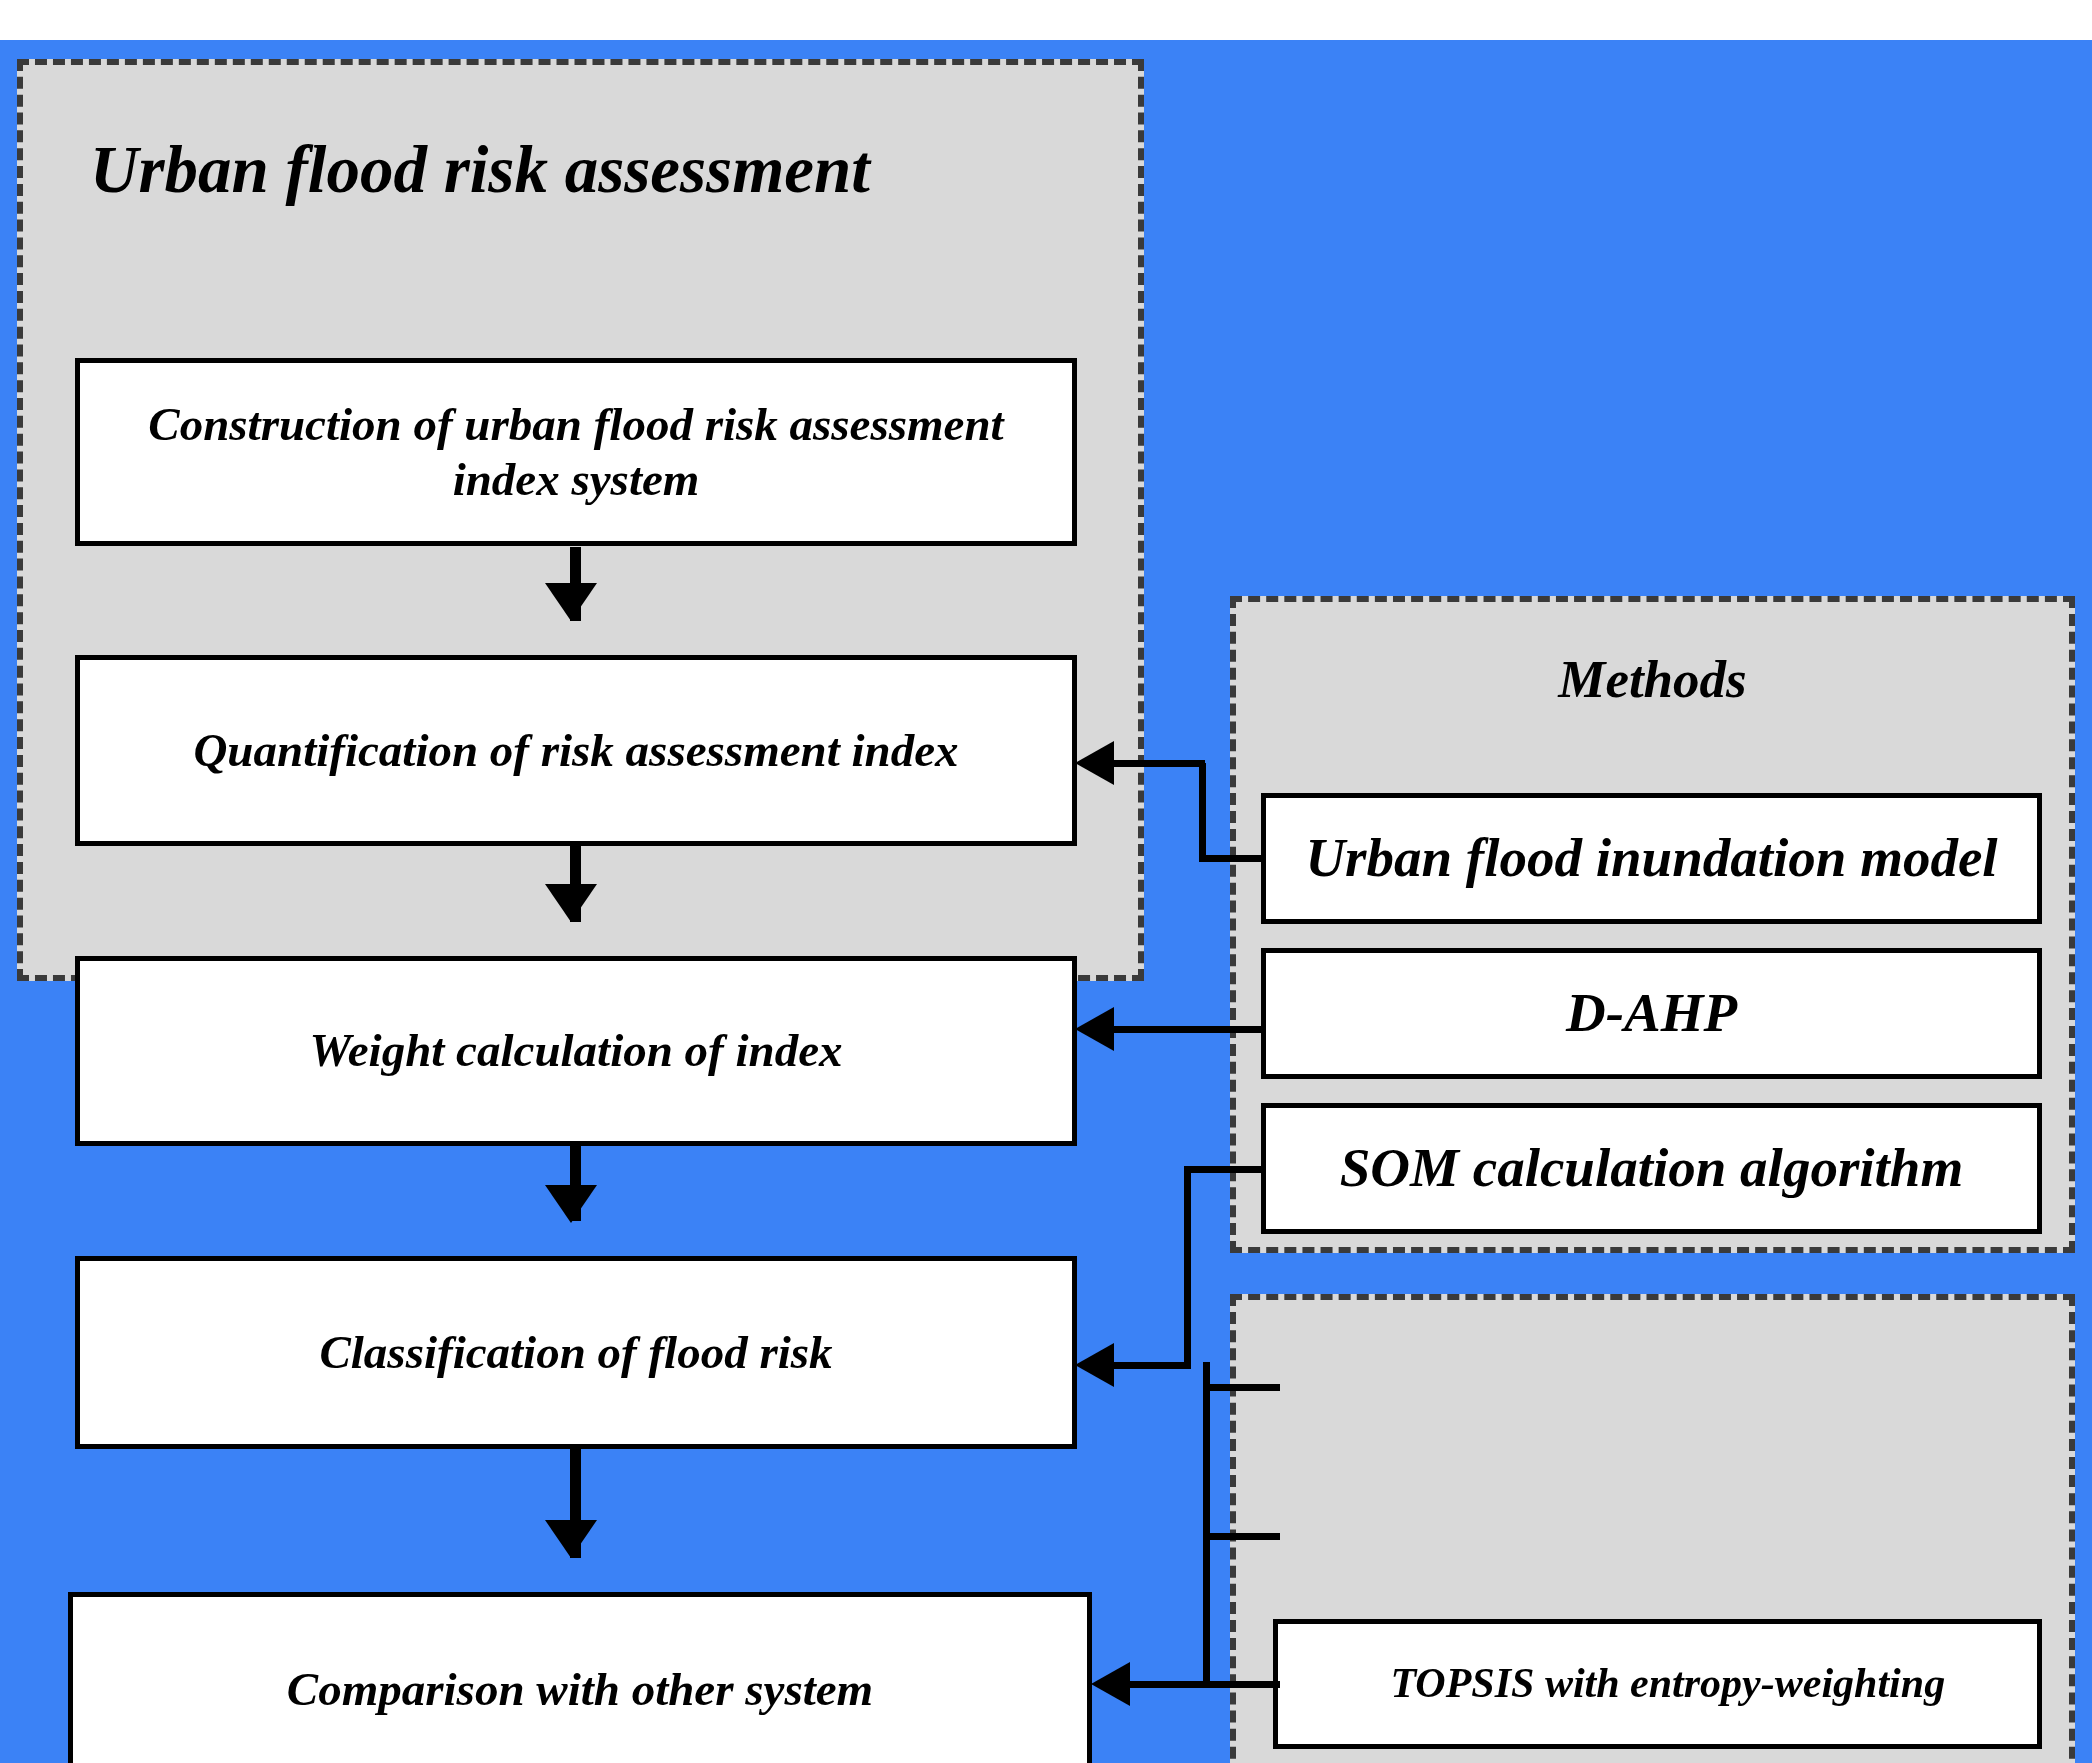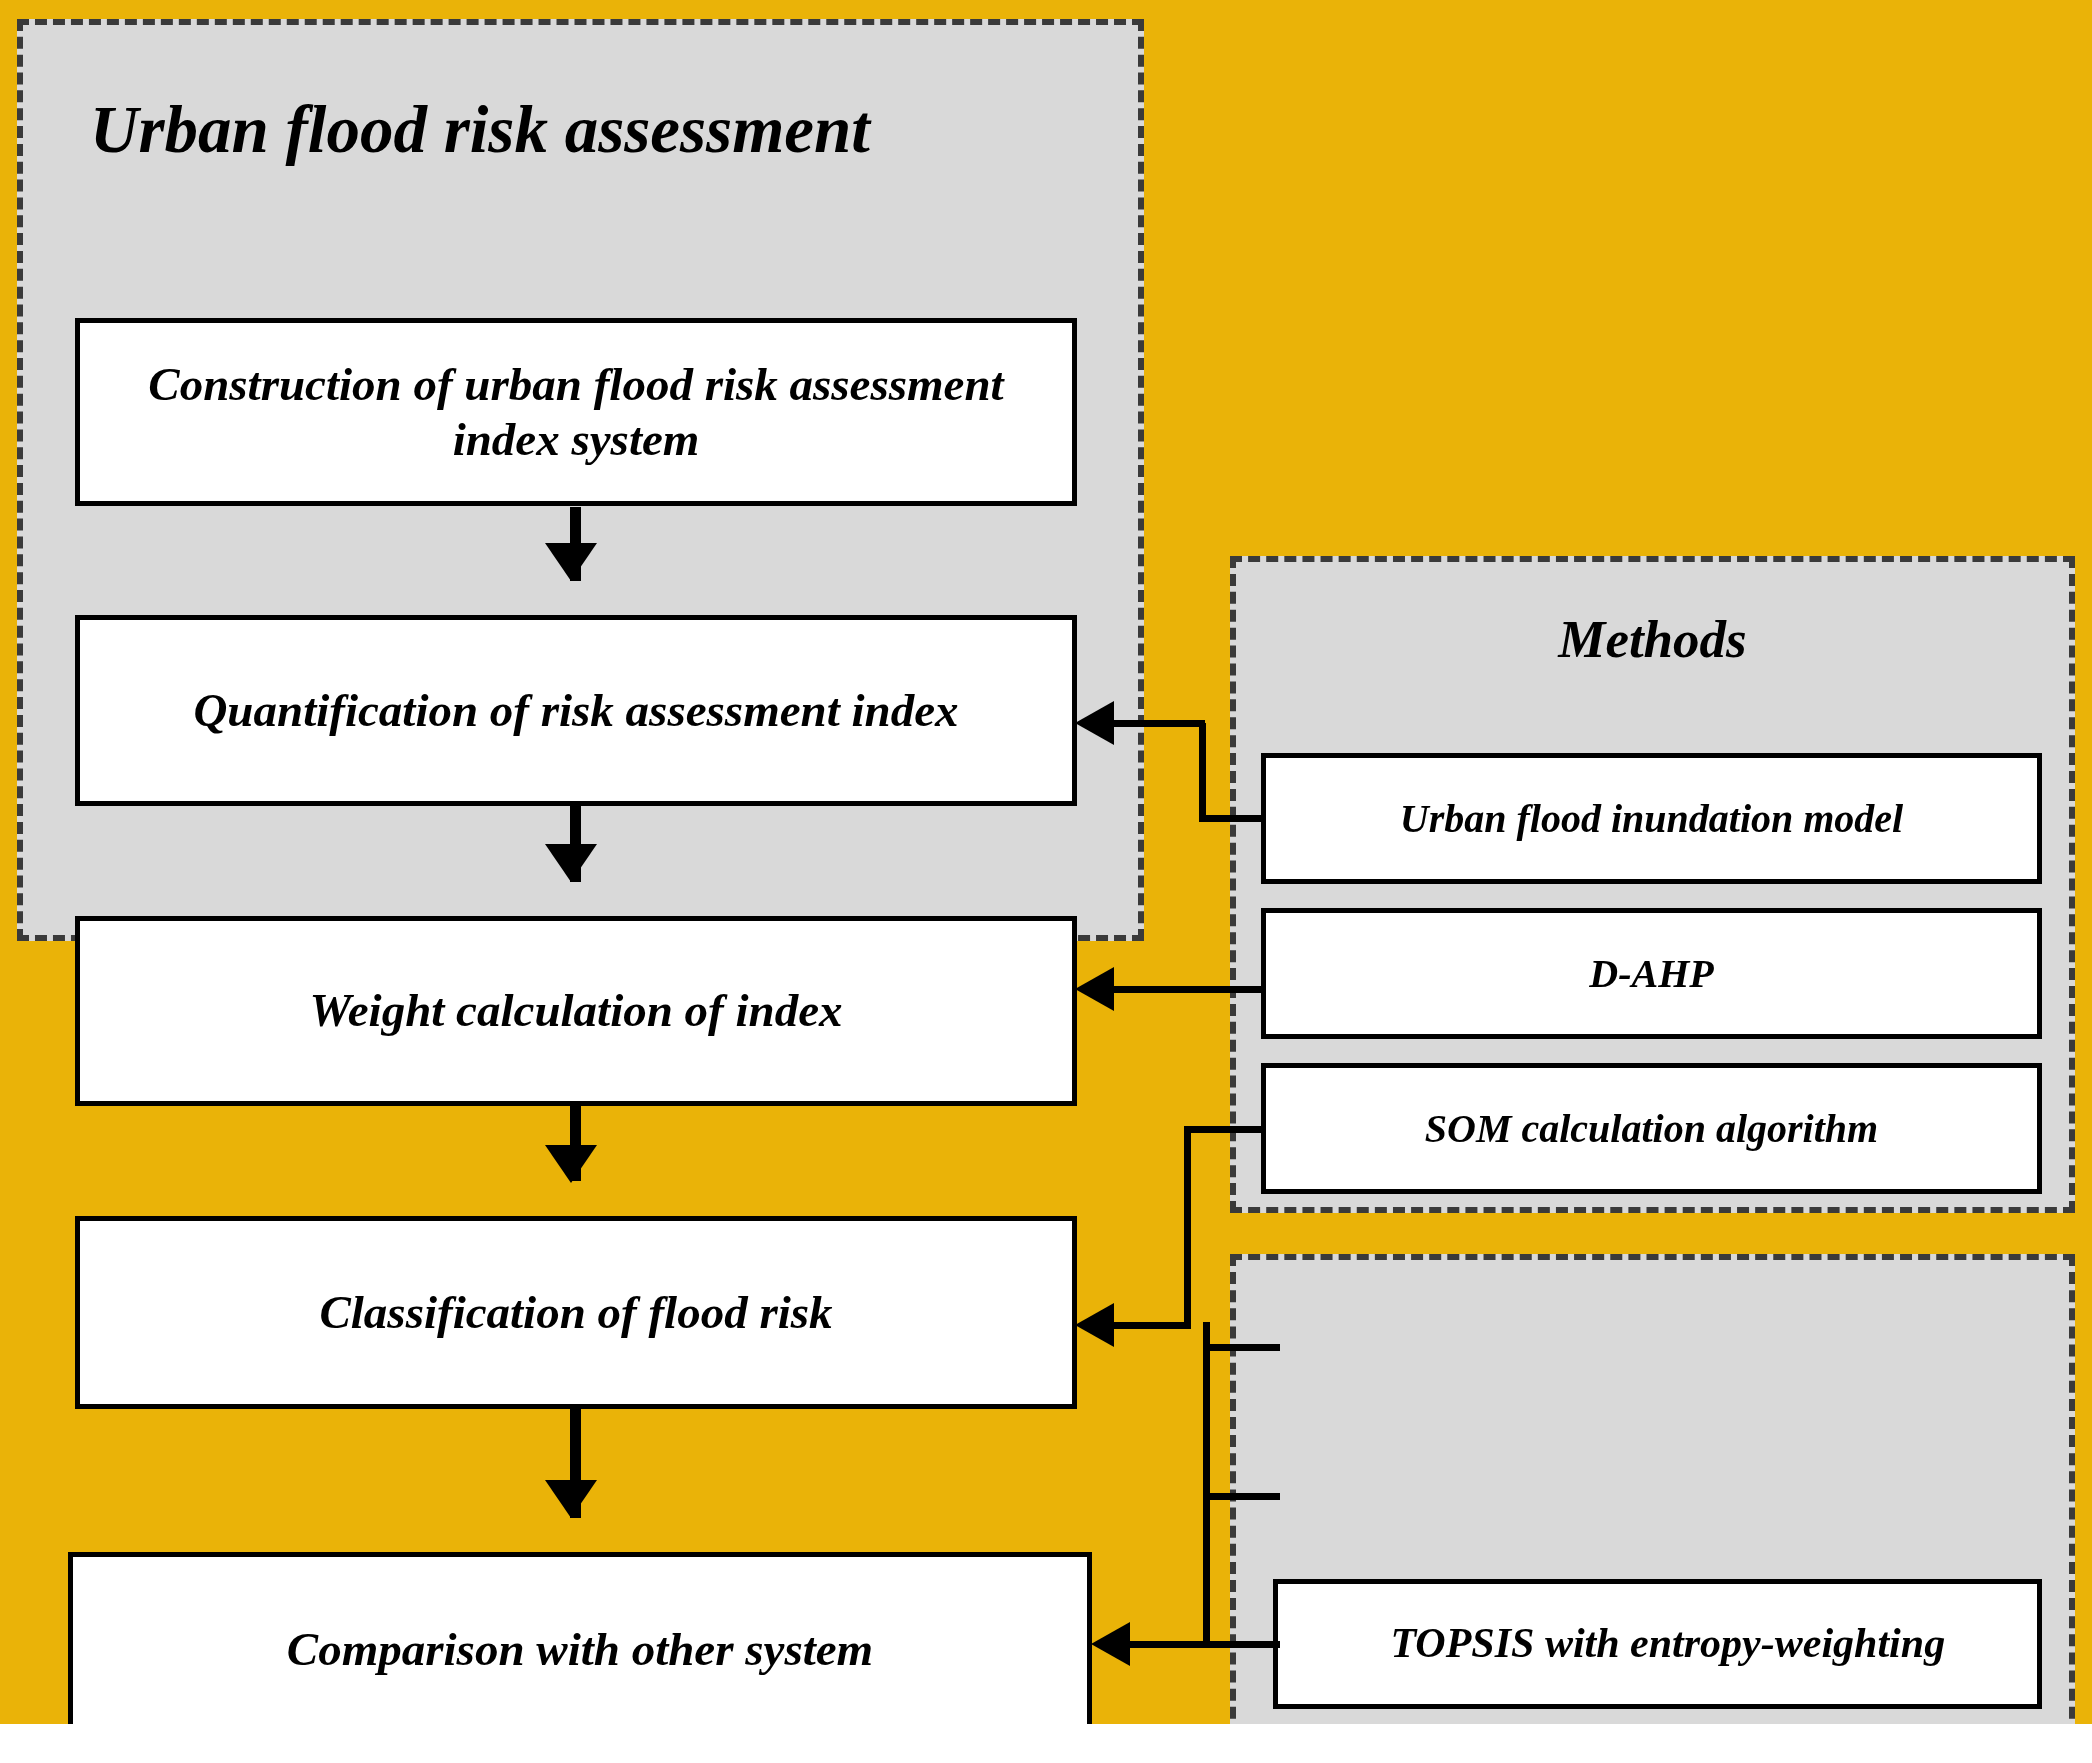--- a/index.html
+++ b/index.html
@@ -7,22 +7,23 @@
     padding: 0;
     background: #ffffff;
   }
   body {
     font-family: "Liberation Serif", "DejaVu Serif", serif;
   }
   #canvas {
     position: relative;
     width: 2092px;
     height: 1724px;
-    background: #eab308;
+    background: #3b82f6;
     overflow: hidden;
+    margin-top: 40px;
   }
 
   
   .panel {
     position: absolute;
     background: #d9d9d9;
     border: 6px dashed #3a3a3a;
     box-sizing: border-box;
   }
   #panel-main      { left: 17px;   top: 19px;   width: 1127px; height: 922px; }
@@ -61,21 +62,21 @@
     align-items: center;
     justify-content: center;
     text-align: center;
     font-style: italic;
     font-weight: bold;
     color: #000000;
     line-height: 1.18;
     padding: 0 15.4px;
   }
   .box.main   { font-size: 47px; }
-  .box.method { font-size: 40px; }
+  .box.method { font-size: 55px; }
 
   
   #box-construction  { left: 75px;  top: 318px;  width: 1002px; height: 188px; }
   #box-quantification{ left: 75px;  top: 615px;  width: 1002px; height: 191px; }
   #box-weight        { left: 75px;  top: 916px; width: 1002px; height: 190px; }
   #box-classification{ left: 75px;  top: 1216px; width: 1002px; height: 193px; }
   #box-comparison    { left: 68px;  top: 1552px; width: 1024px; height: 195px; }
 
   
   #box-inundation { left: 1261px; top: 753px;  width: 781px; height: 131px; }

